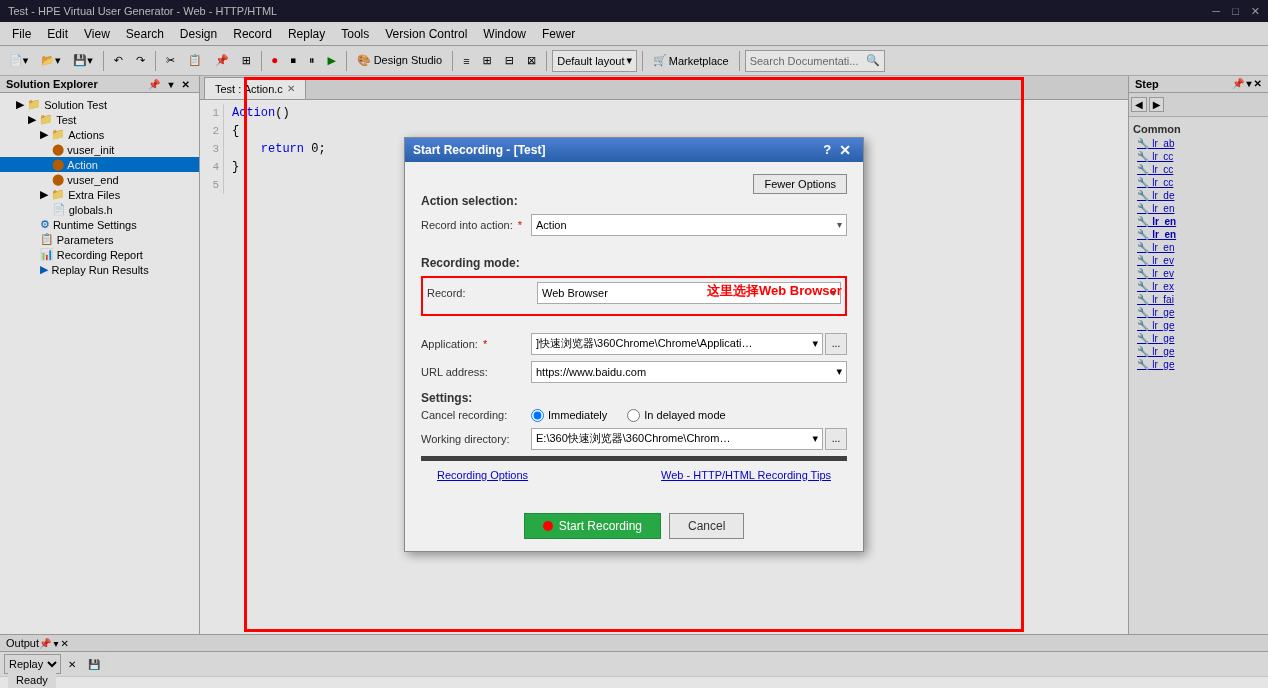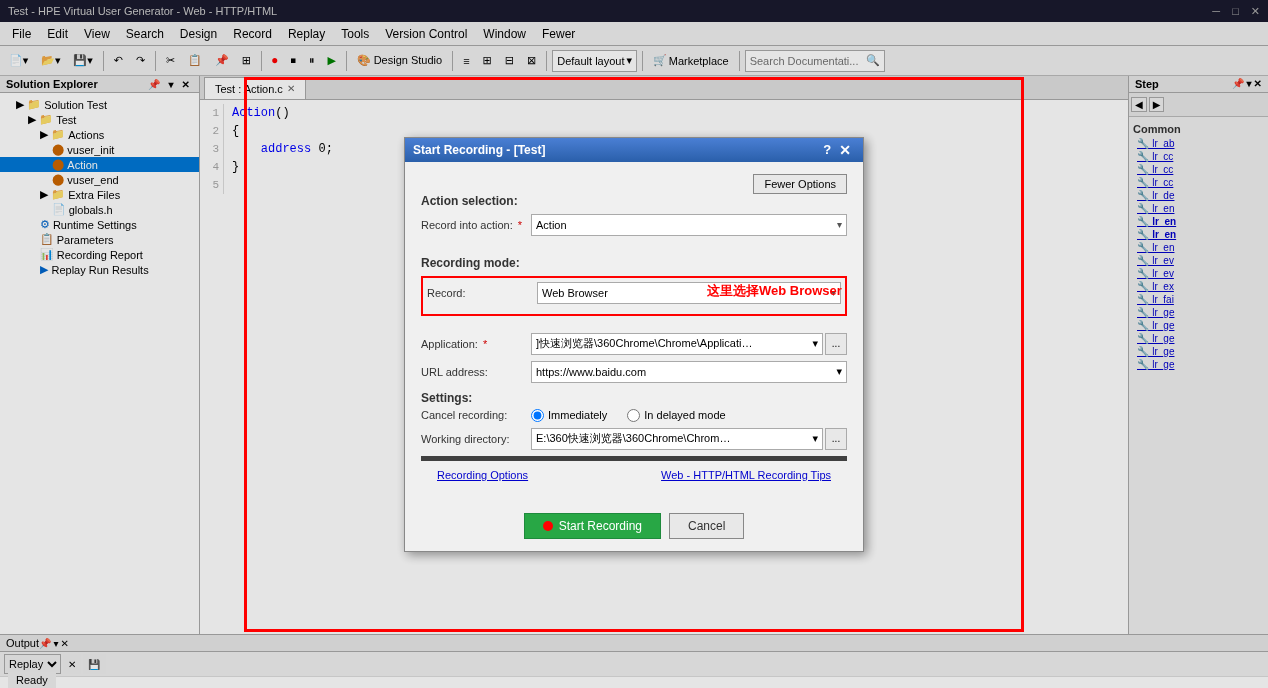--- a/index.html
+++ b/index.html
@@ -231,21 +231,21 @@
         <div style="border-right:1px solid #ddd;padding-right:4px;margin-right:8px;color:#aaa;font-size:11px;min-width:20px;text-align:right;line-height:18px;">
           <div>1</div>
           <div>2</div>
           <div>3</div>
           <div>4</div>
           <div>5</div>
         </div>
         <div style="font-family:'Courier New',monospace;font-size:12px;line-height:18px;">
           <div><span style="color:#0000ff;">Action</span><span>()</span></div>
           <div>{</div>
-          <div>&nbsp;&nbsp;&nbsp;&nbsp;<span style="color:#0000ff;">address</span> 0;</div>
+          <div>&nbsp;&nbsp;&nbsp;&nbsp;<span style="color:#0000ff;">return</span> 0;</div>
           <div>}</div>
           <div>&nbsp;</div>
         </div>
       </div>
     </div>
   </div>
 
   <div class="right-panel">
     <div class="right-panel-header">
       <span>Step</span>

